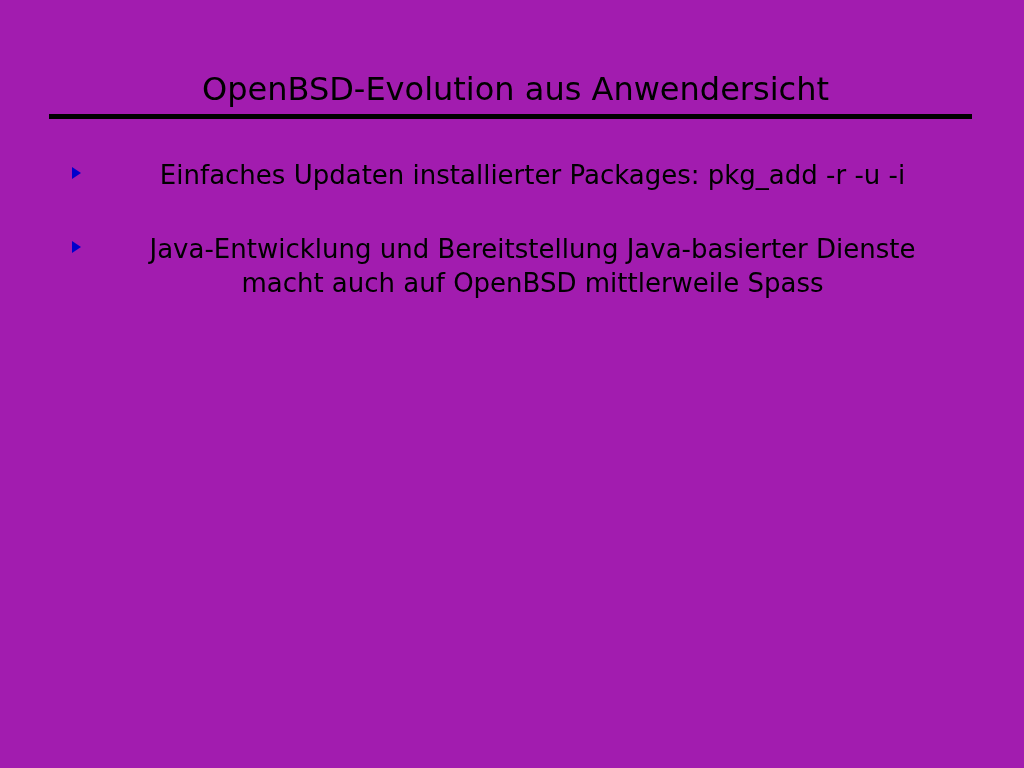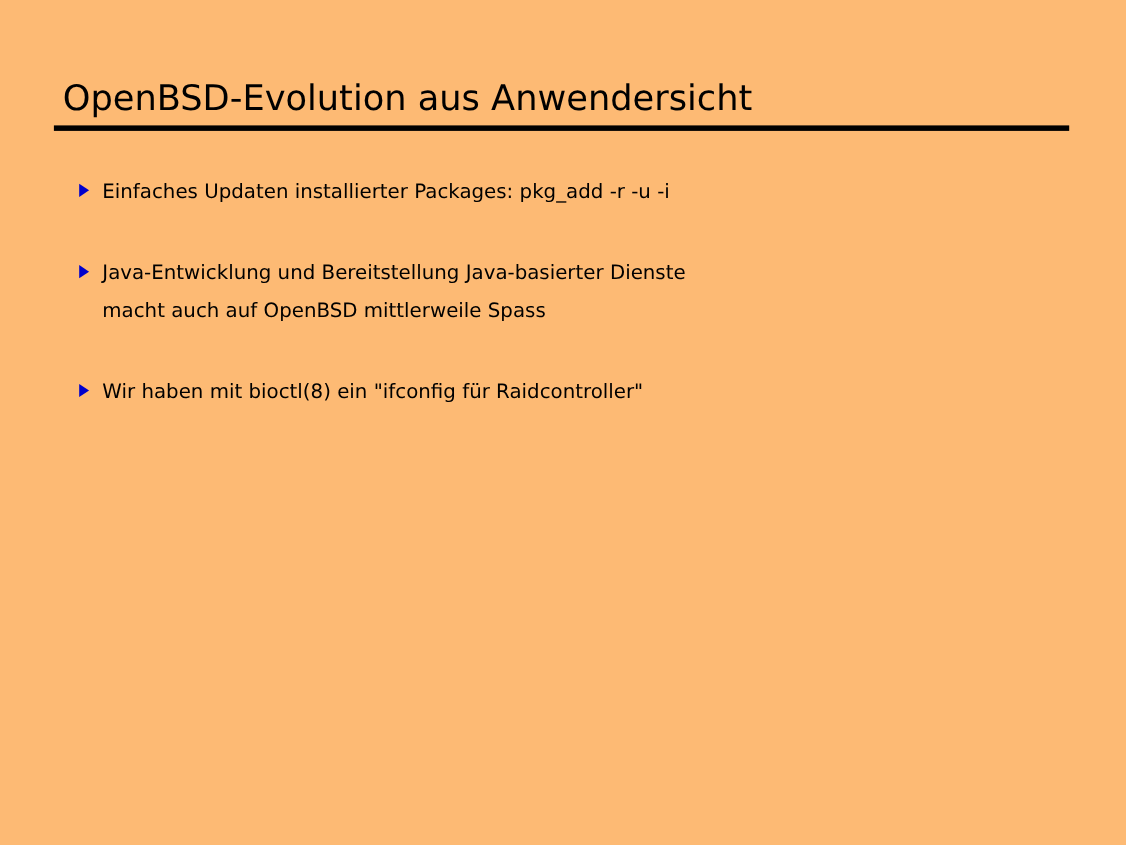--- a/index.html
+++ b/index.html
@@ -13,21 +13,22 @@
     background: #ffffff;
     font-family: "DejaVu Sans", sans-serif;
     color: #000000;
     overflow: hidden;
   }
 
   .slide {
     position: relative;
     width: 1024px;
     height: 768px;
-    background: #fdba74;
+    background: #a21caf;
+    text-align: center;
   }
 
   
   .title-block {
     position: absolute;
     left: 49px;
     top: 70px;
     width: 925px;
   }
 
@@ -72,21 +73,21 @@
     left: 0;
     top: 9px;
     width: 0;
     height: 0;
     border-left: 9px solid #0000cc;
     border-top: 6px solid transparent;
     border-bottom: 6px solid transparent;
   }
 
   .bullet-text {
-    font-size: 18px;
+    font-size: 26px;
     line-height: 34px;
     color: #000000;
     white-space: pre-wrap;
     display: block;
   }
 </style>
 </head>
 <body>
 
 <div class="slide">
@@ -102,22 +103,18 @@
       <span class="bullet-marker"></span>
       <span class="bullet-text">Einfaches Updaten installierter Packages: pkg_add -r -u -i</span>
     </div>
 
     <div class="bullet-item">
       <span class="bullet-marker"></span>
       <span class="bullet-text">Java-Entwicklung und Bereitstellung Java-basierter Dienste
 macht auch auf OpenBSD mittlerweile Spass</span>
     </div>
 
-    <div class="bullet-item">
-      <span class="bullet-marker"></span>
-      <span class="bullet-text">Wir haben mit bioctl(8) ein "ifconfig für Raidcontroller"</span>
-    </div>
 
 
 
   </div>
 
 </div>
 
 </body></html>

